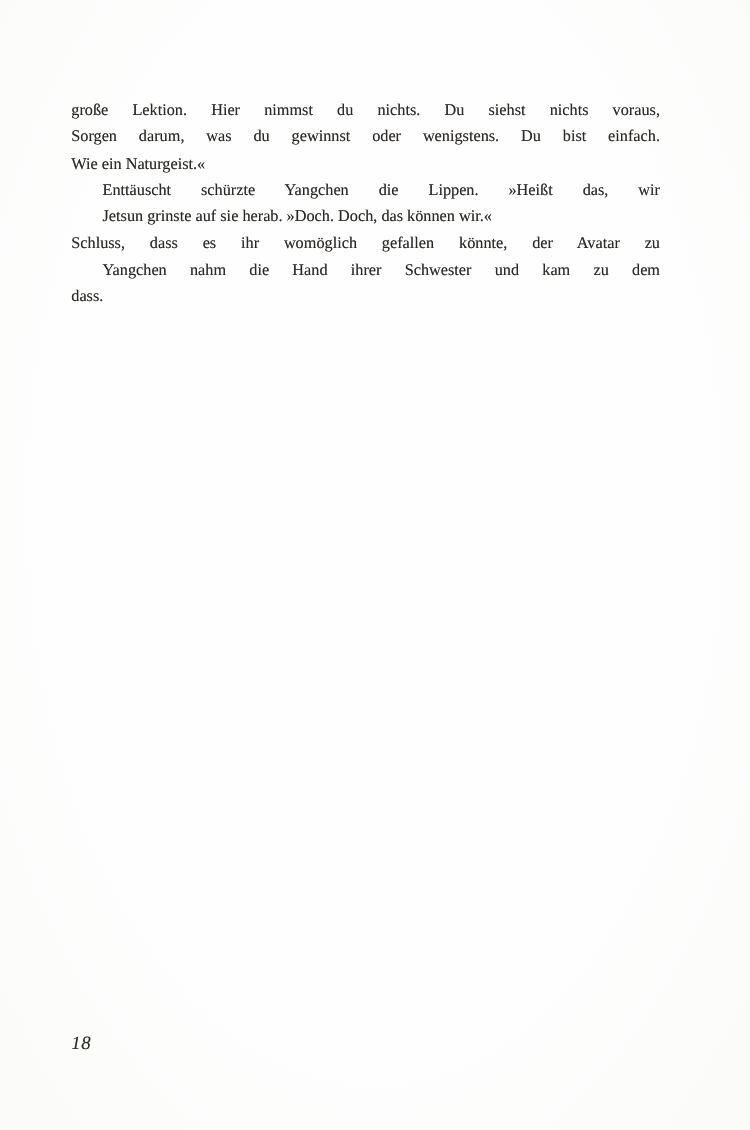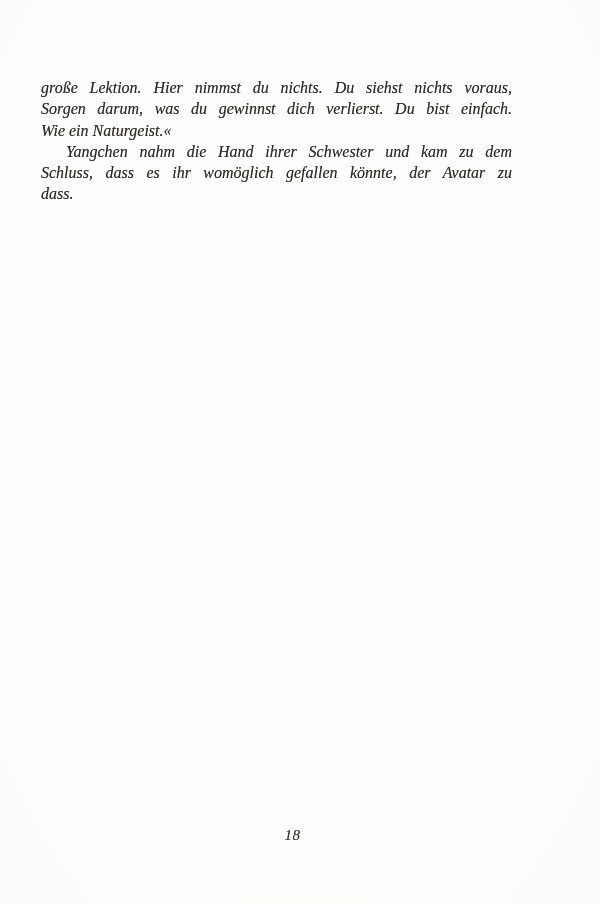--- a/index.html
+++ b/index.html
@@ -11,71 +11,74 @@
     position: relative;
     width: 600px;
     height: 904px;
     background: #fdfdfc;
     background-image: radial-gradient(ellipse at 50% 45%, #fefefe 60%, #fbfbf9 100%);
     overflow: hidden;
     font-family: "Liberation Serif", serif;
   }
   .text-block {
     position: absolute;
-    left: 41px;
+    left: 57px;
     top: 77px;
     width: 471px;
     color: #2e2b27;
-    font-size: 16px;
+    font-size: 13px;
     line-height: 21.3px;
     text-shadow: 0 0 0.5px rgba(46, 43, 39, 0.55);
-    font-style: italic;
   }
   .para { margin: 0; }
   .line { min-height: 21.3px; }
   
   .line.j {
     text-align: justify;
     text-align-last: justify;
   }
   
   .line.indent { text-indent: 25px; }
   .page-number {
     position: absolute;
     left: 57px;
     top: 827px;
     width: 471px;
-    text-align: center;
+    text-align: left;
     font-style: italic;
     font-size: 15px;
     letter-spacing: 0.5px;
     color: #343129;
     text-shadow: 0 0 0.5px rgba(52, 49, 41, 0.5);
   }
 </style>
 </head>
 <body>
 
 <div class="page">
 
   <div class="text-block">
 
     <div class="para">
       <div class="line j">große Lektion. Hier nimmst du nichts. Du siehst nichts voraus,</div>
-      <div class="line j">Sorgen darum, was du gewinnst dich verlierst. Du bist einfach.</div>
+      <div class="line j">Sorgen darum, was du gewinnst oder wenigstens. Du bist einfach.</div>
       <div class="line">Wie ein Naturgeist.«</div>
     </div>
 
     <div class="para">
+      <div class="line j indent">Enttäuscht schürzte Yangchen die Lippen. »Heißt das, wir</div>
     </div>
 
+    <div class="para">
+      <div class="line indent">Jetsun grinste auf sie herab. »Doch. Doch, das können wir.«</div>
+    </div>
 
     <div class="para">
+      <div class="line j">Schluss, dass es ihr womöglich gefallen könnte, der Avatar zu</div>
       <div class="line j indent">Yangchen nahm die Hand ihrer Schwester und kam zu dem</div>
-      <div class="line j">Schluss, dass es ihr womöglich gefallen könnte, der Avatar zu</div>
       <div class="line">dass.</div>
     </div>
 
   </div>
 
   <div class="page-number">18</div>
 
 </div>
 
 </body></html>

